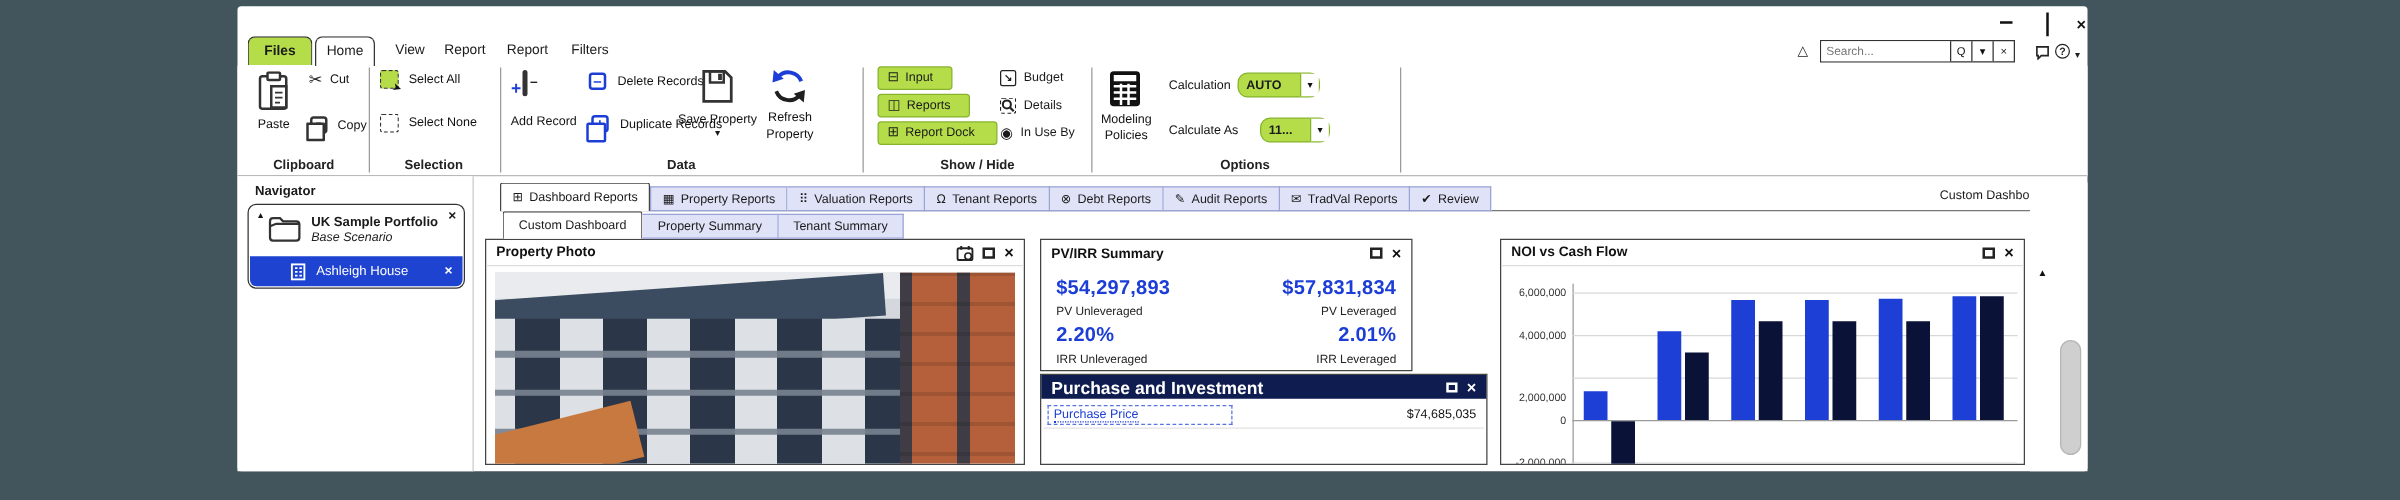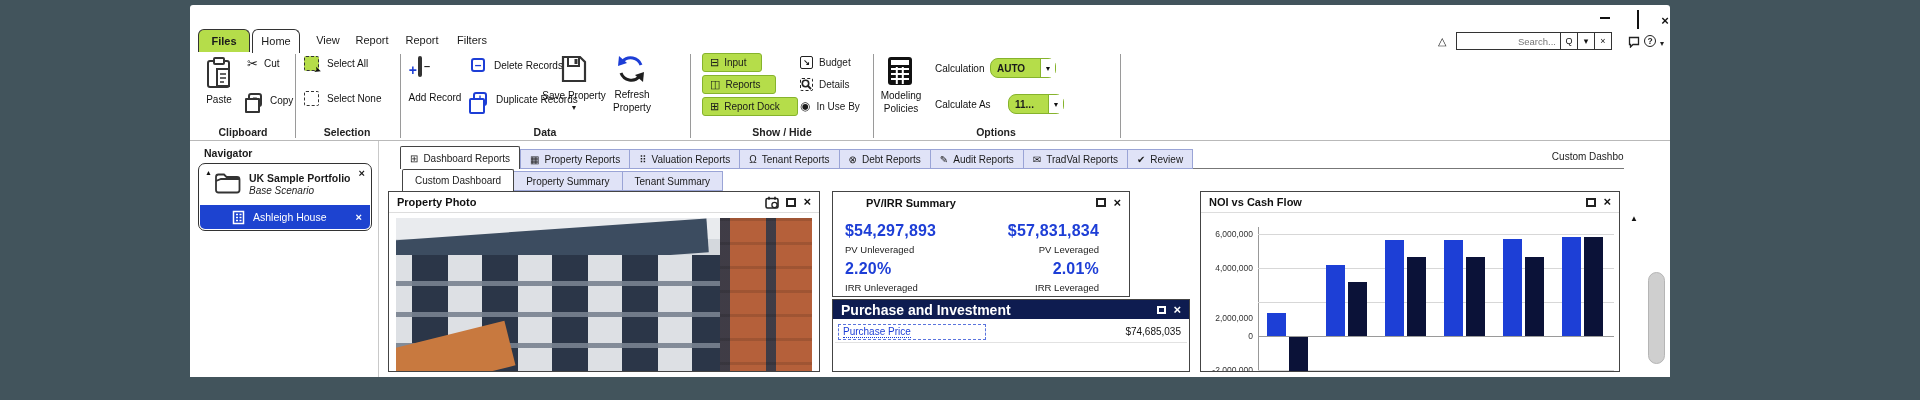--- a/index.html
+++ b/index.html
@@ -17,21 +17,21 @@
 
   
   .menutab { position:absolute; top:24px; height:35px; line-height:23px; font-size:11px; text-align:center; cursor:pointer; }
   .tab-files { left:8px; width:52px; background:#b5dd4a; border:1.5px solid #333; border-bottom:none; border-radius:6px 6px 0 0; font-weight:bold; }
   .tab-home { left:62px; width:48px; background:#fff; border:1.5px solid #333; border-bottom:none; border-radius:6px 6px 0 0; z-index:3; height:24px; }
   .menu-plain { background:transparent; }
   .ribbon-topline { position:absolute; left:0; right:0; top:47px; border-top:1.5px solid #333; }
 
   
   #search-box { position:absolute; left:1266px; top:27px; width:156px; height:18px; border:1px solid #333; display:flex; background:#fff; }
-  #search-box input { flex:1; border:none; outline:none; font-size:9.5px; padding:0 4px; font-family:"Liberation Sans",sans-serif; color:#555; min-width:0;text-align:right; }
+  #search-box input { flex:1; border:none; outline:none; font-size:9.5px; padding:0 4px; font-family:"Liberation Sans",sans-serif; color:#555; min-width:0; }
   .sbtn { width:17px; border-left:1px solid #333; font-size:9px; line-height:16px; text-align:center; cursor:pointer; color:#111; }
   .tr-icon { position:absolute; top:30px; font-size:11px; color:#222; cursor:pointer; line-height:12px; }
   .help-circle { width:12px; height:12px; border:1.2px solid #222; border-radius:50%; font-size:8.5px; text-align:center; line-height:11px; font-weight:bold; }
 
   
   #ribbon { position:absolute; left:0; right:0; top:47px; height:89px; background:#fff; border-bottom:1px solid #b9b9b9; }
   .vsep { position:absolute; top:2px; bottom:2px; border-left:1px solid #9a9a9a; }
   .grouplabel { position:absolute; top:74px; width:100px; text-align:center; font-size:10.5px; font-weight:bold; color:#222; }
   .rlabel { font-size:10px; color:#111; }
   .icon-dashed { width:15px; height:15px; border:1.6px dashed #333; border-radius:2px; background:#fff; position:relative; }
@@ -99,21 +99,21 @@
      background:
        repeating-linear-gradient(180deg, rgba(0,0,0,.12) 0 3px, transparent 3px 24px),
        repeating-linear-gradient(90deg, rgba(43,54,72,.85) 0 10px, transparent 10px 46px),
        #b5603a;
   }
   .ph-balcony { position:absolute; left:-6%; bottom:-8%; width:34%; height:30%; background:#c8793f; transform:rotate(-14deg); }
 
   
   .pv-val { position:absolute; font-size:16px; font-weight:bold; color:#1d3ed6; letter-spacing:.2px; }
   .pv-cap { position:absolute; font-size:9.5px; color:#222; }
-  .r { text-align:right; right:30px; }
+  .r { text-align:right; right:12px; }
 
   
   .pr-cell { position:absolute; left:5px; top:24px; width:148px; height:16px; border:1px dashed #5a74dd; display:flex; align-items:center; padding:0 4px; }
   .pr-link { font-size:10px; color:#1d3ed6; border-bottom:1px dotted #1d3ed6; cursor:pointer; }
   .pr-val { position:absolute; right:8px; top:26px; font-size:10px; color:#111; }
   .pr-line { position:absolute; left:2px; right:2px; top:42px; border-top:1px solid #e2e2e2; }
 
   
   #noi-plot { position:absolute; left:0; right:0; top:21px; bottom:0; overflow:hidden; }
   .gline { position:absolute; left:57px; right:5px; border-top:1px solid #d7d7d7; }
@@ -398,21 +398,21 @@
     </div>
     <div id="photo">
       <div class="ph-sky"></div>
       <div class="ph-shadow"></div>
       <div class="ph-facade"></div>
       <div class="ph-brick"></div>
       <div class="ph-balcony"></div>
     </div>
   </div>
 
-  <div class="panel" style="left:642px;top:186px;width:298px;height:106px;padding-left:25px;">
+  <div class="panel" style="left:642px;top:186px;width:298px;height:106px;">
     <div class="phead" style="border-bottom:none;">
       <span class="ptitle">PV/IRR Summary</span>
       <span class="hicons">
         <span class="maxi"></span>
         <span class="closi">×</span>
       </span>
     </div>
     <div class="pv-val" style="left:12px;top:30px;">$54,297,893</div>
     <div class="pv-cap" style="left:12px;top:52px;">PV Unleveraged</div>
     <div class="pv-val r" style="top:30px;">$57,831,834</div>

